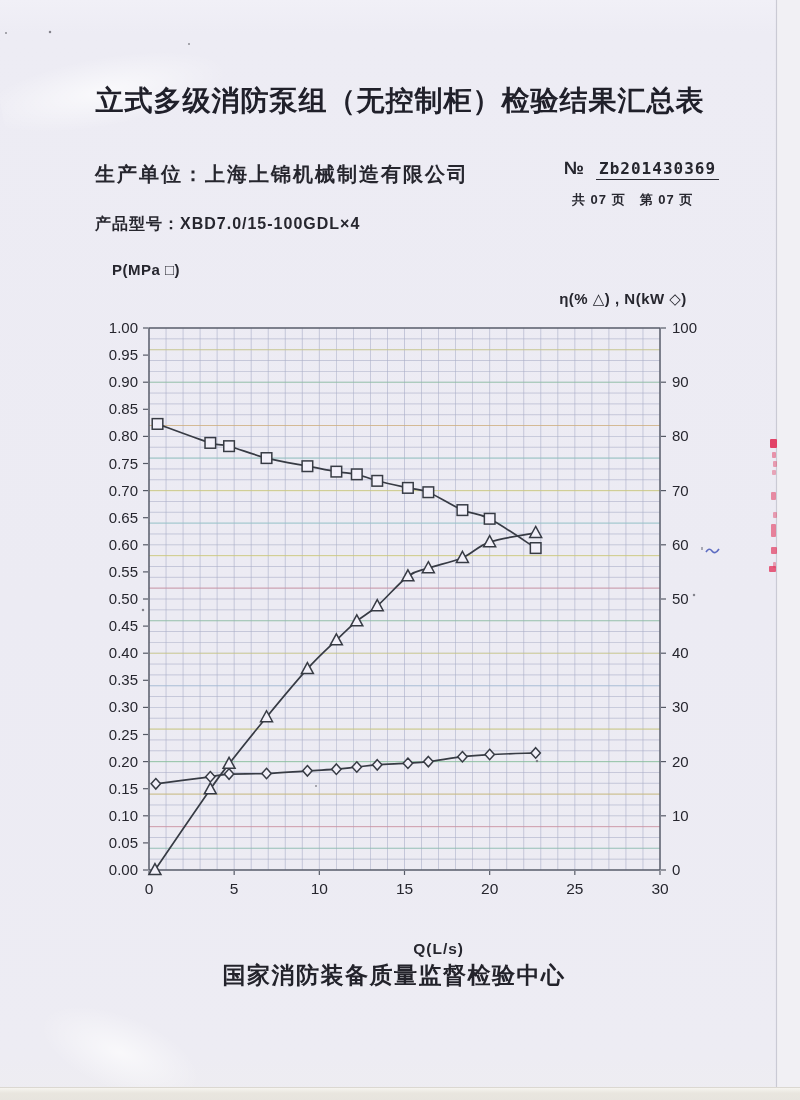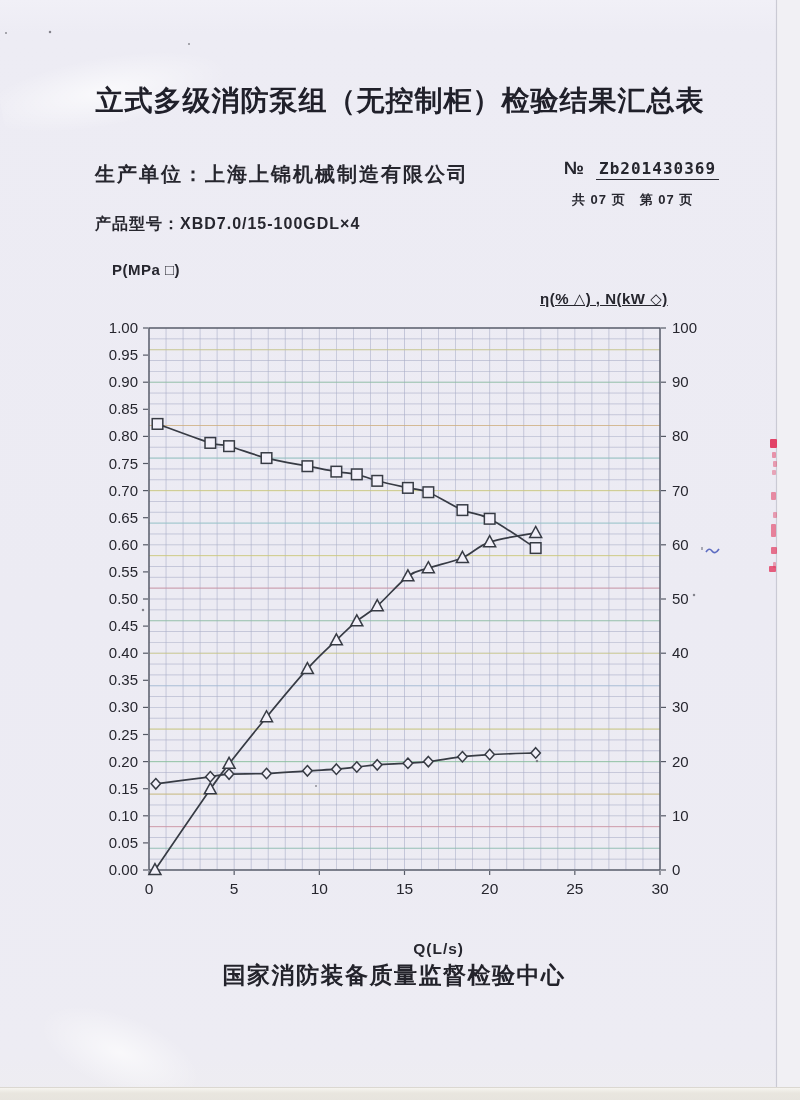--- a/index.html
+++ b/index.html
@@ -11,21 +11,21 @@
   .abs{position:absolute;}
   .title{left:60px;width:680px;top:82px;text-align:center;font-size:28px;font-weight:700;letter-spacing:1px;color:#20202a;}
   .subtitle{left:60px;width:680px;top:112px;text-align:center;font-size:19px;font-weight:700;letter-spacing:3px;color:#20202a;}
   .info1{left:95px;top:161px;font-size:20px;font-weight:700;letter-spacing:2px;}
   .info2{left:95px;top:200px;font-size:16px;font-weight:700;letter-spacing:1px;margin-top:14px;}
   .no-block{left:564px;top:158px;font-size:18px;font-weight:700;}
   .no-num{display:inline-block;margin-left:12px;font-family:"DejaVu Sans Mono","Liberation Mono",monospace;
     font-size:16px;font-weight:700;letter-spacing:1px;border-bottom:1.6px solid #2a2a33;padding:0 3px 1px 3px;}
   .pages{left:572px;top:191px;font-size:13px;font-weight:700;letter-spacing:1px;}
   .ylabel-left{left:112px;top:261px;font-size:15px;font-weight:600;letter-spacing:.5px;}
-  .ylabel-right{left:540px;width:166px;top:290px;text-align:left;font-size:15px;font-weight:600;letter-spacing:.5px;text-decoration:underline;}
+  .ylabel-right{left:540px;width:166px;top:290px;text-align:center;font-size:15px;font-weight:600;letter-spacing:.5px;}
   .xlabel{left:344px;width:120px;top:940px;text-align:right;font-size:15.5px;font-weight:600;letter-spacing:1px;}
   .footer{left:44px;width:700px;top:960px;text-align:center;font-size:23px;font-weight:600;letter-spacing:1.5px;color:#23232b;}
   .right-margin{left:777px;top:0;width:23px;height:1088px;background:#f1f0f4;}
   .bottom-strip{left:0;top:1087px;width:800px;height:13px;background:linear-gradient(180deg,#f6f4ef 0%,#e9e6df 40%,#e7e4de 100%);border-top:1px solid #dbd8d1;}
   .crease{pointer-events:none;}
   .crease.tl{left:0px;top:55px;width:230px;height:70px;background:radial-gradient(ellipse at 45% 50%,rgba(255,255,255,.7),rgba(255,255,255,0) 70%);transform:rotate(-10deg);}
   .crease.bl{left:35px;top:1015px;width:170px;height:75px;background:radial-gradient(ellipse at 50% 50%,rgba(255,255,255,.65),rgba(255,255,255,0) 70%);transform:rotate(22deg);}
   svg{position:absolute;left:0;top:0;}
 </style>
 </head>

